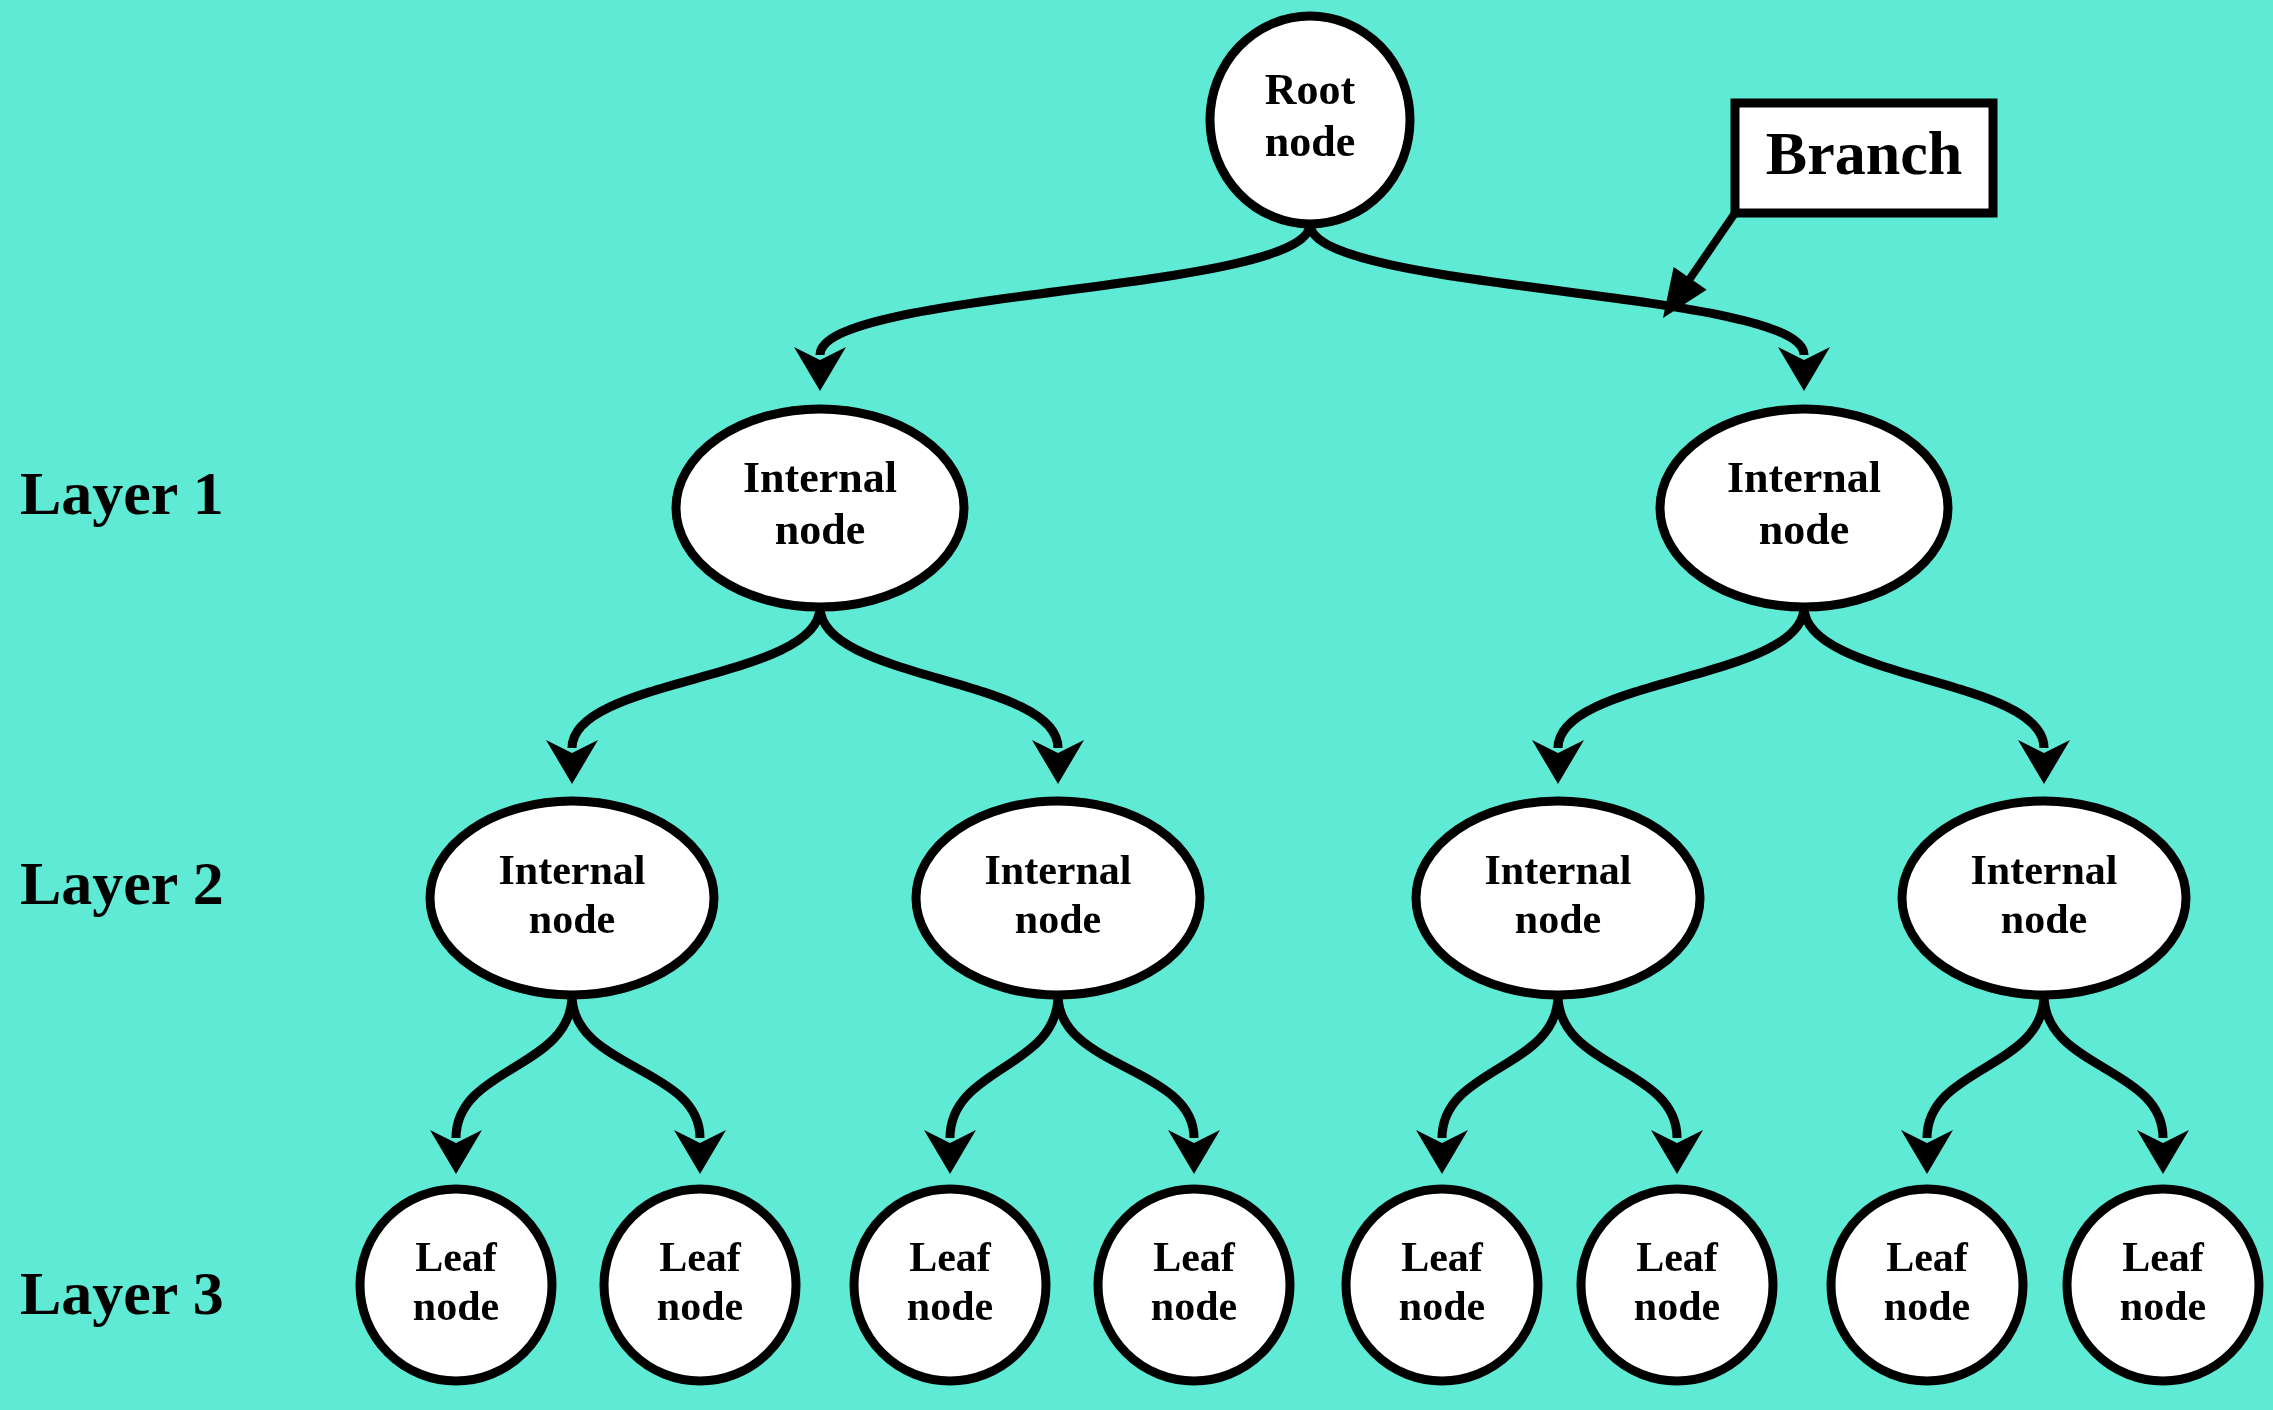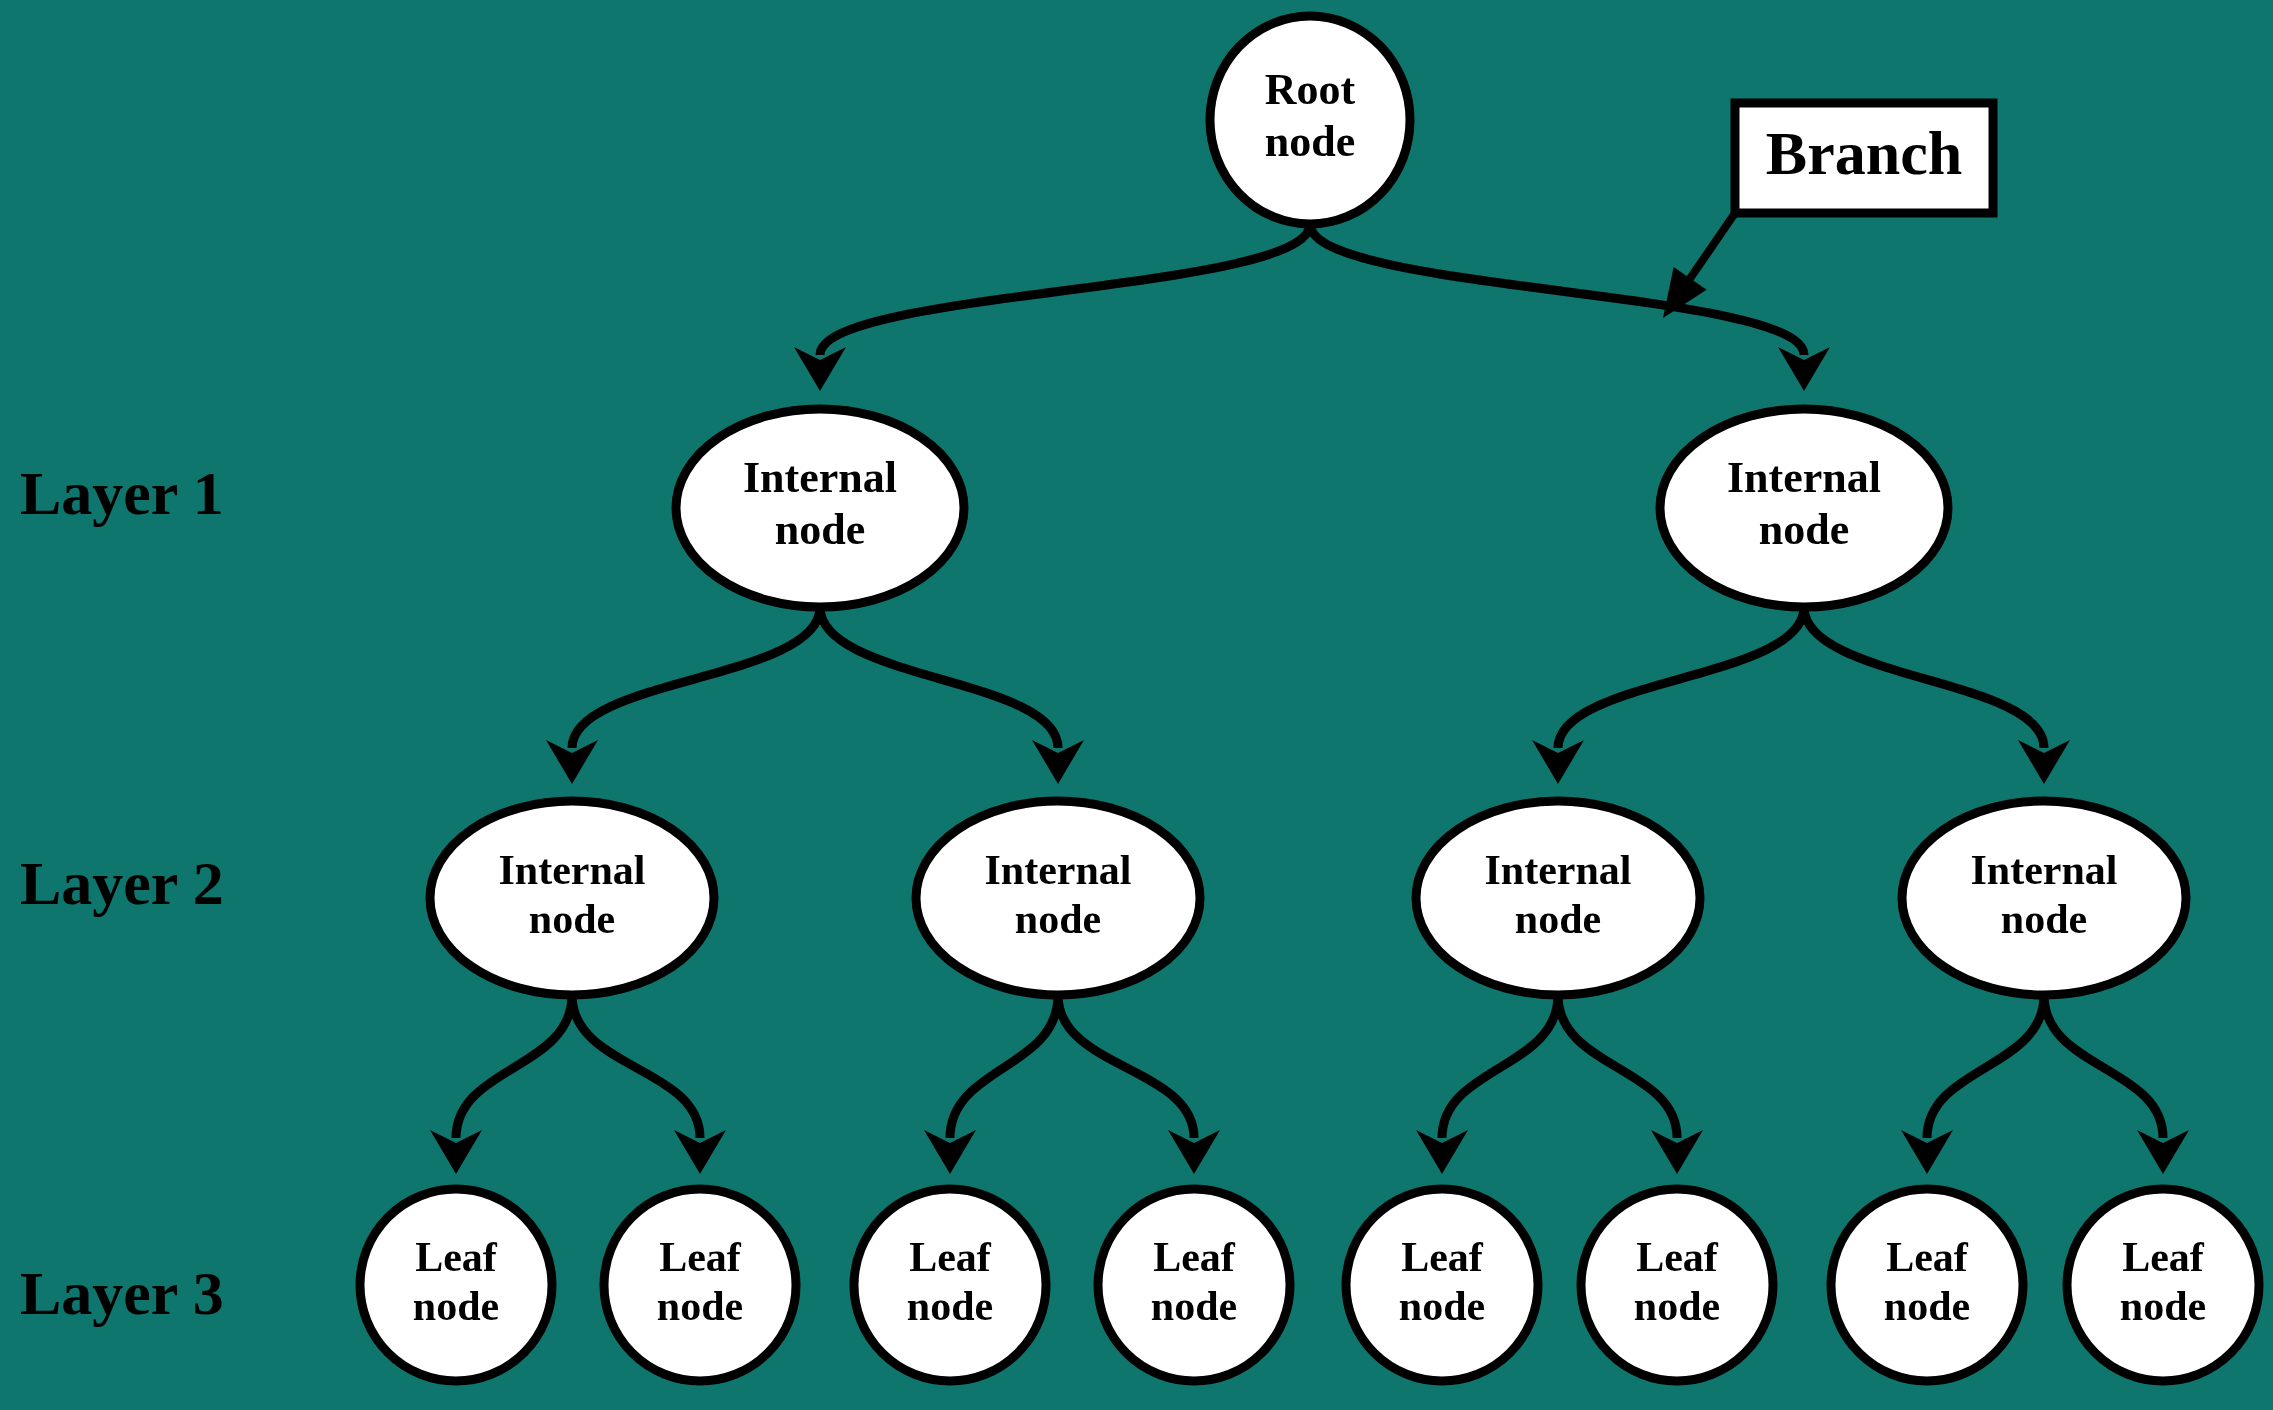--- a/index.html
+++ b/index.html
@@ -10,21 +10,21 @@
   body {
     width: 2273px;
     height: 1410px;
     font-family: "Liberation Serif", "DejaVu Serif", serif;
     overflow: hidden;
   }
   #diagram-root {
     position: relative;
     width: 2273px;
     height: 1410px;
-    background: #0f766e;
+    background: #5eead4;
   }
   svg.tree-canvas {
     position: absolute;
     top: 0;
     left: 0;
     width: 2273px;
     height: 1410px;
     display: block;
   }
   .node-shape {

